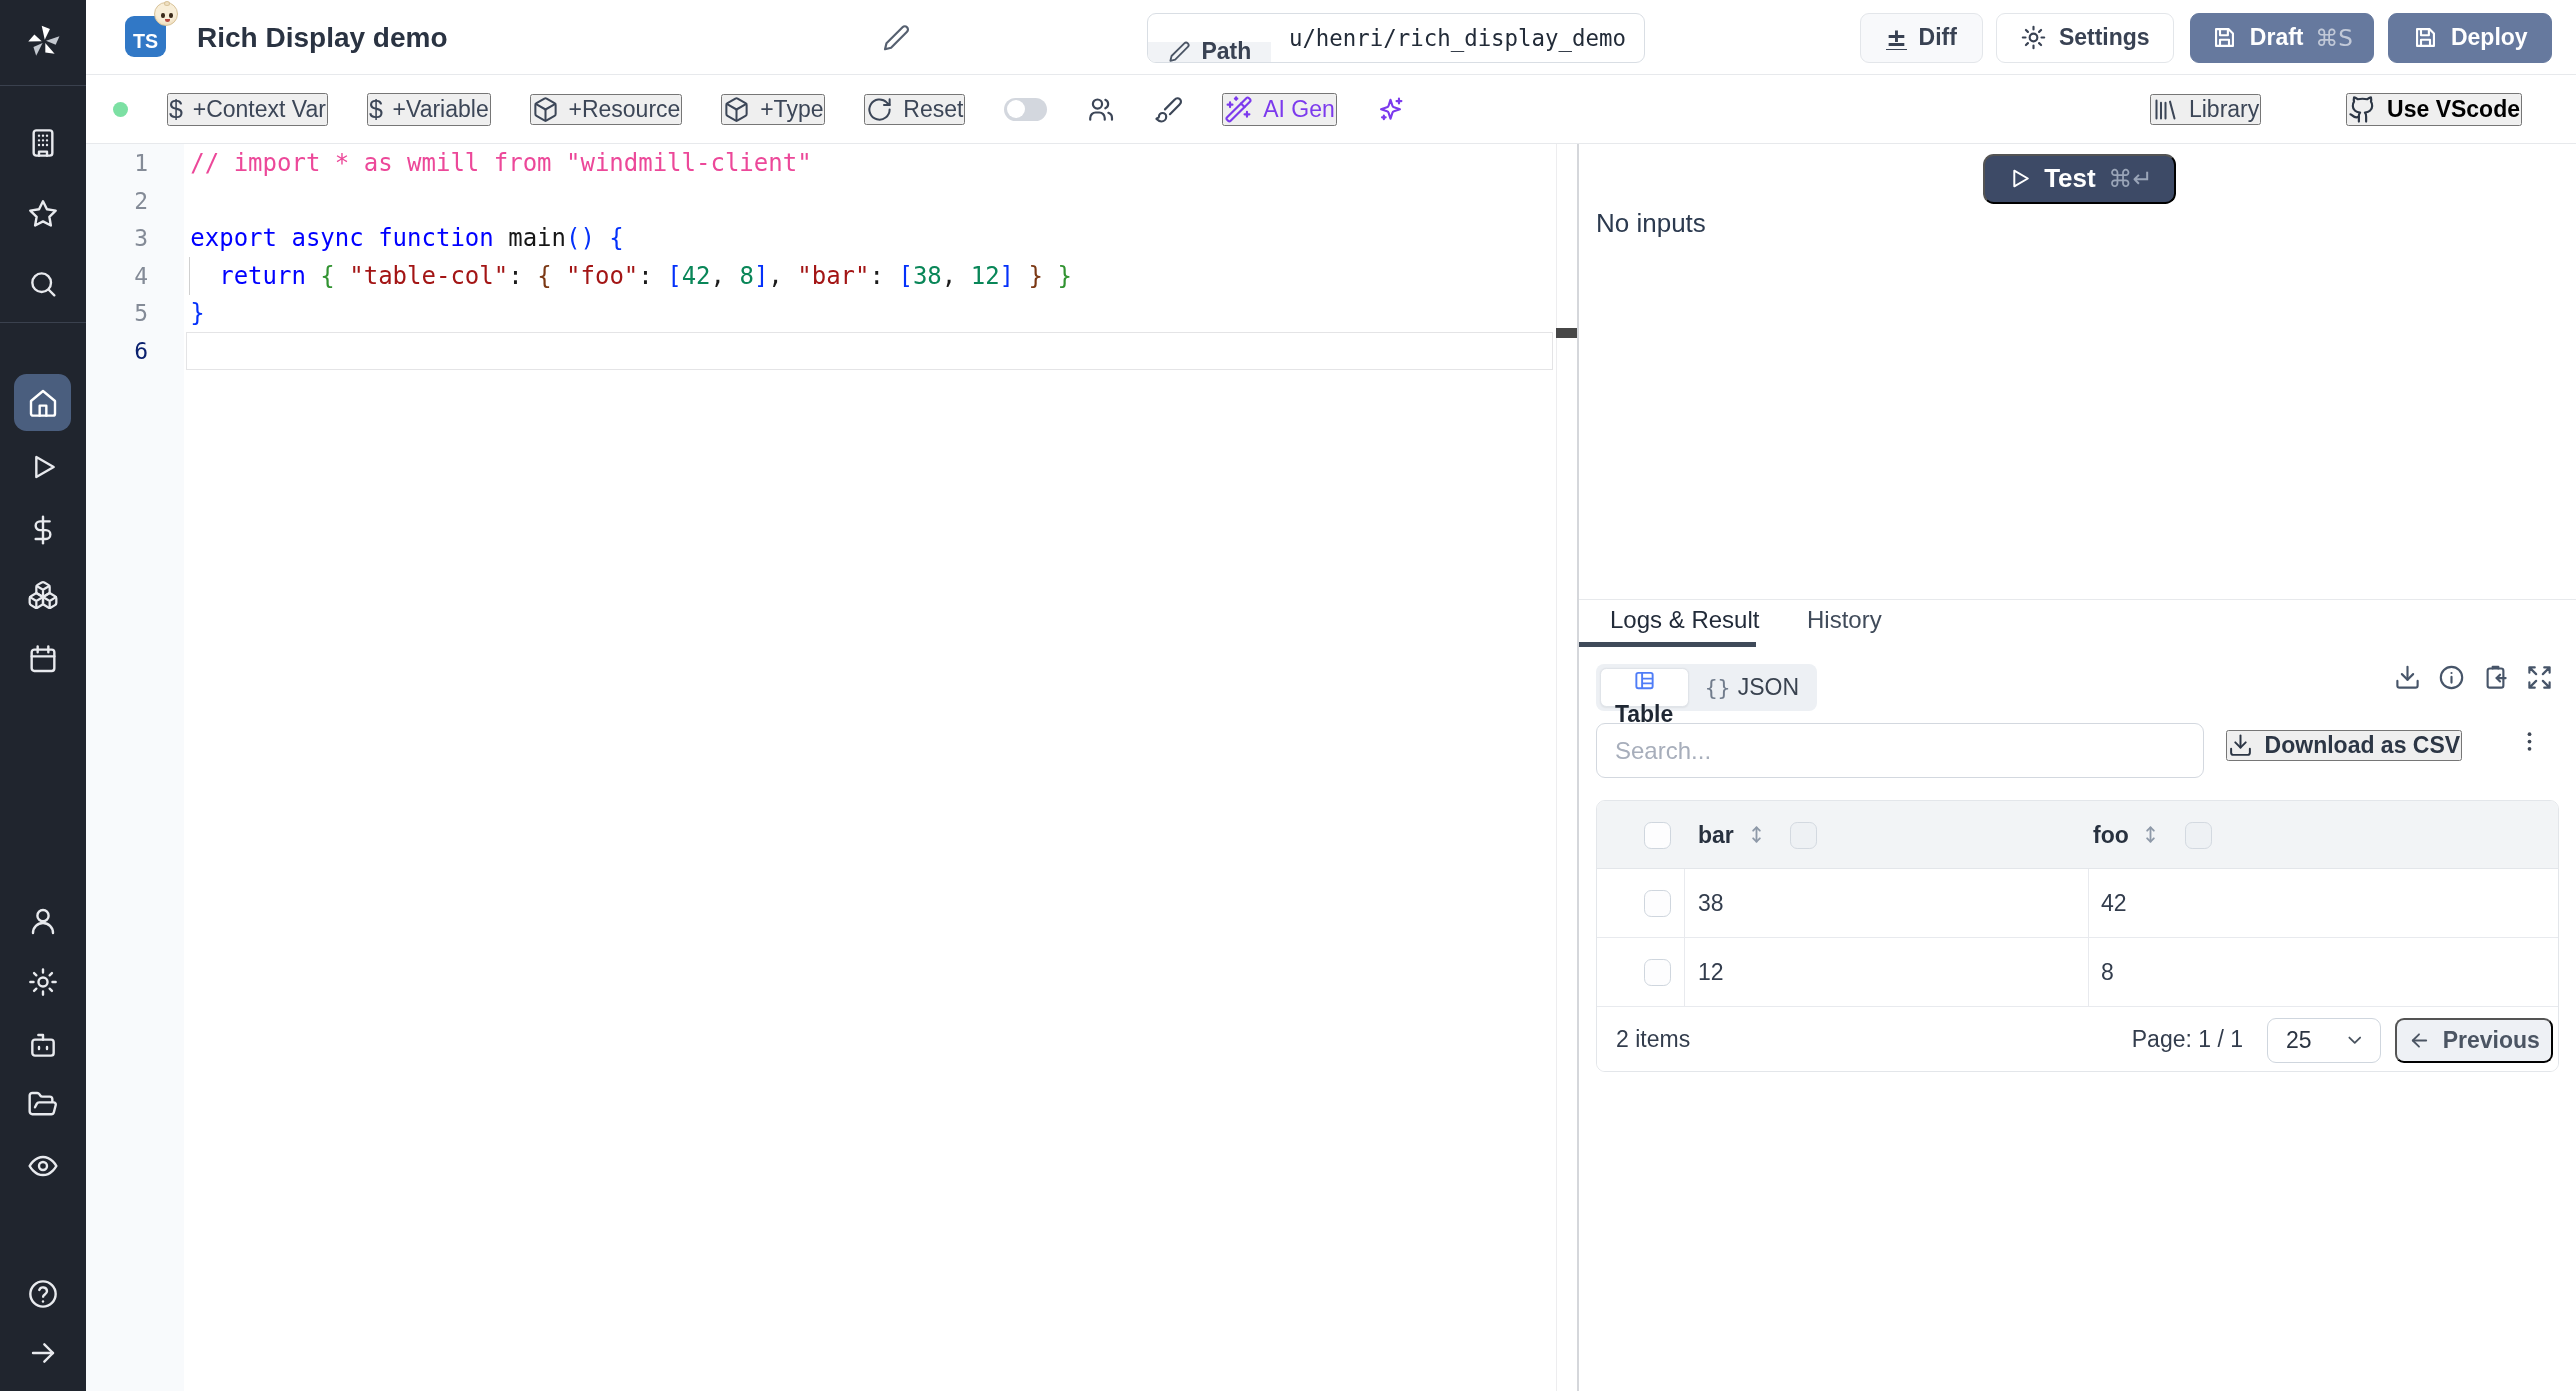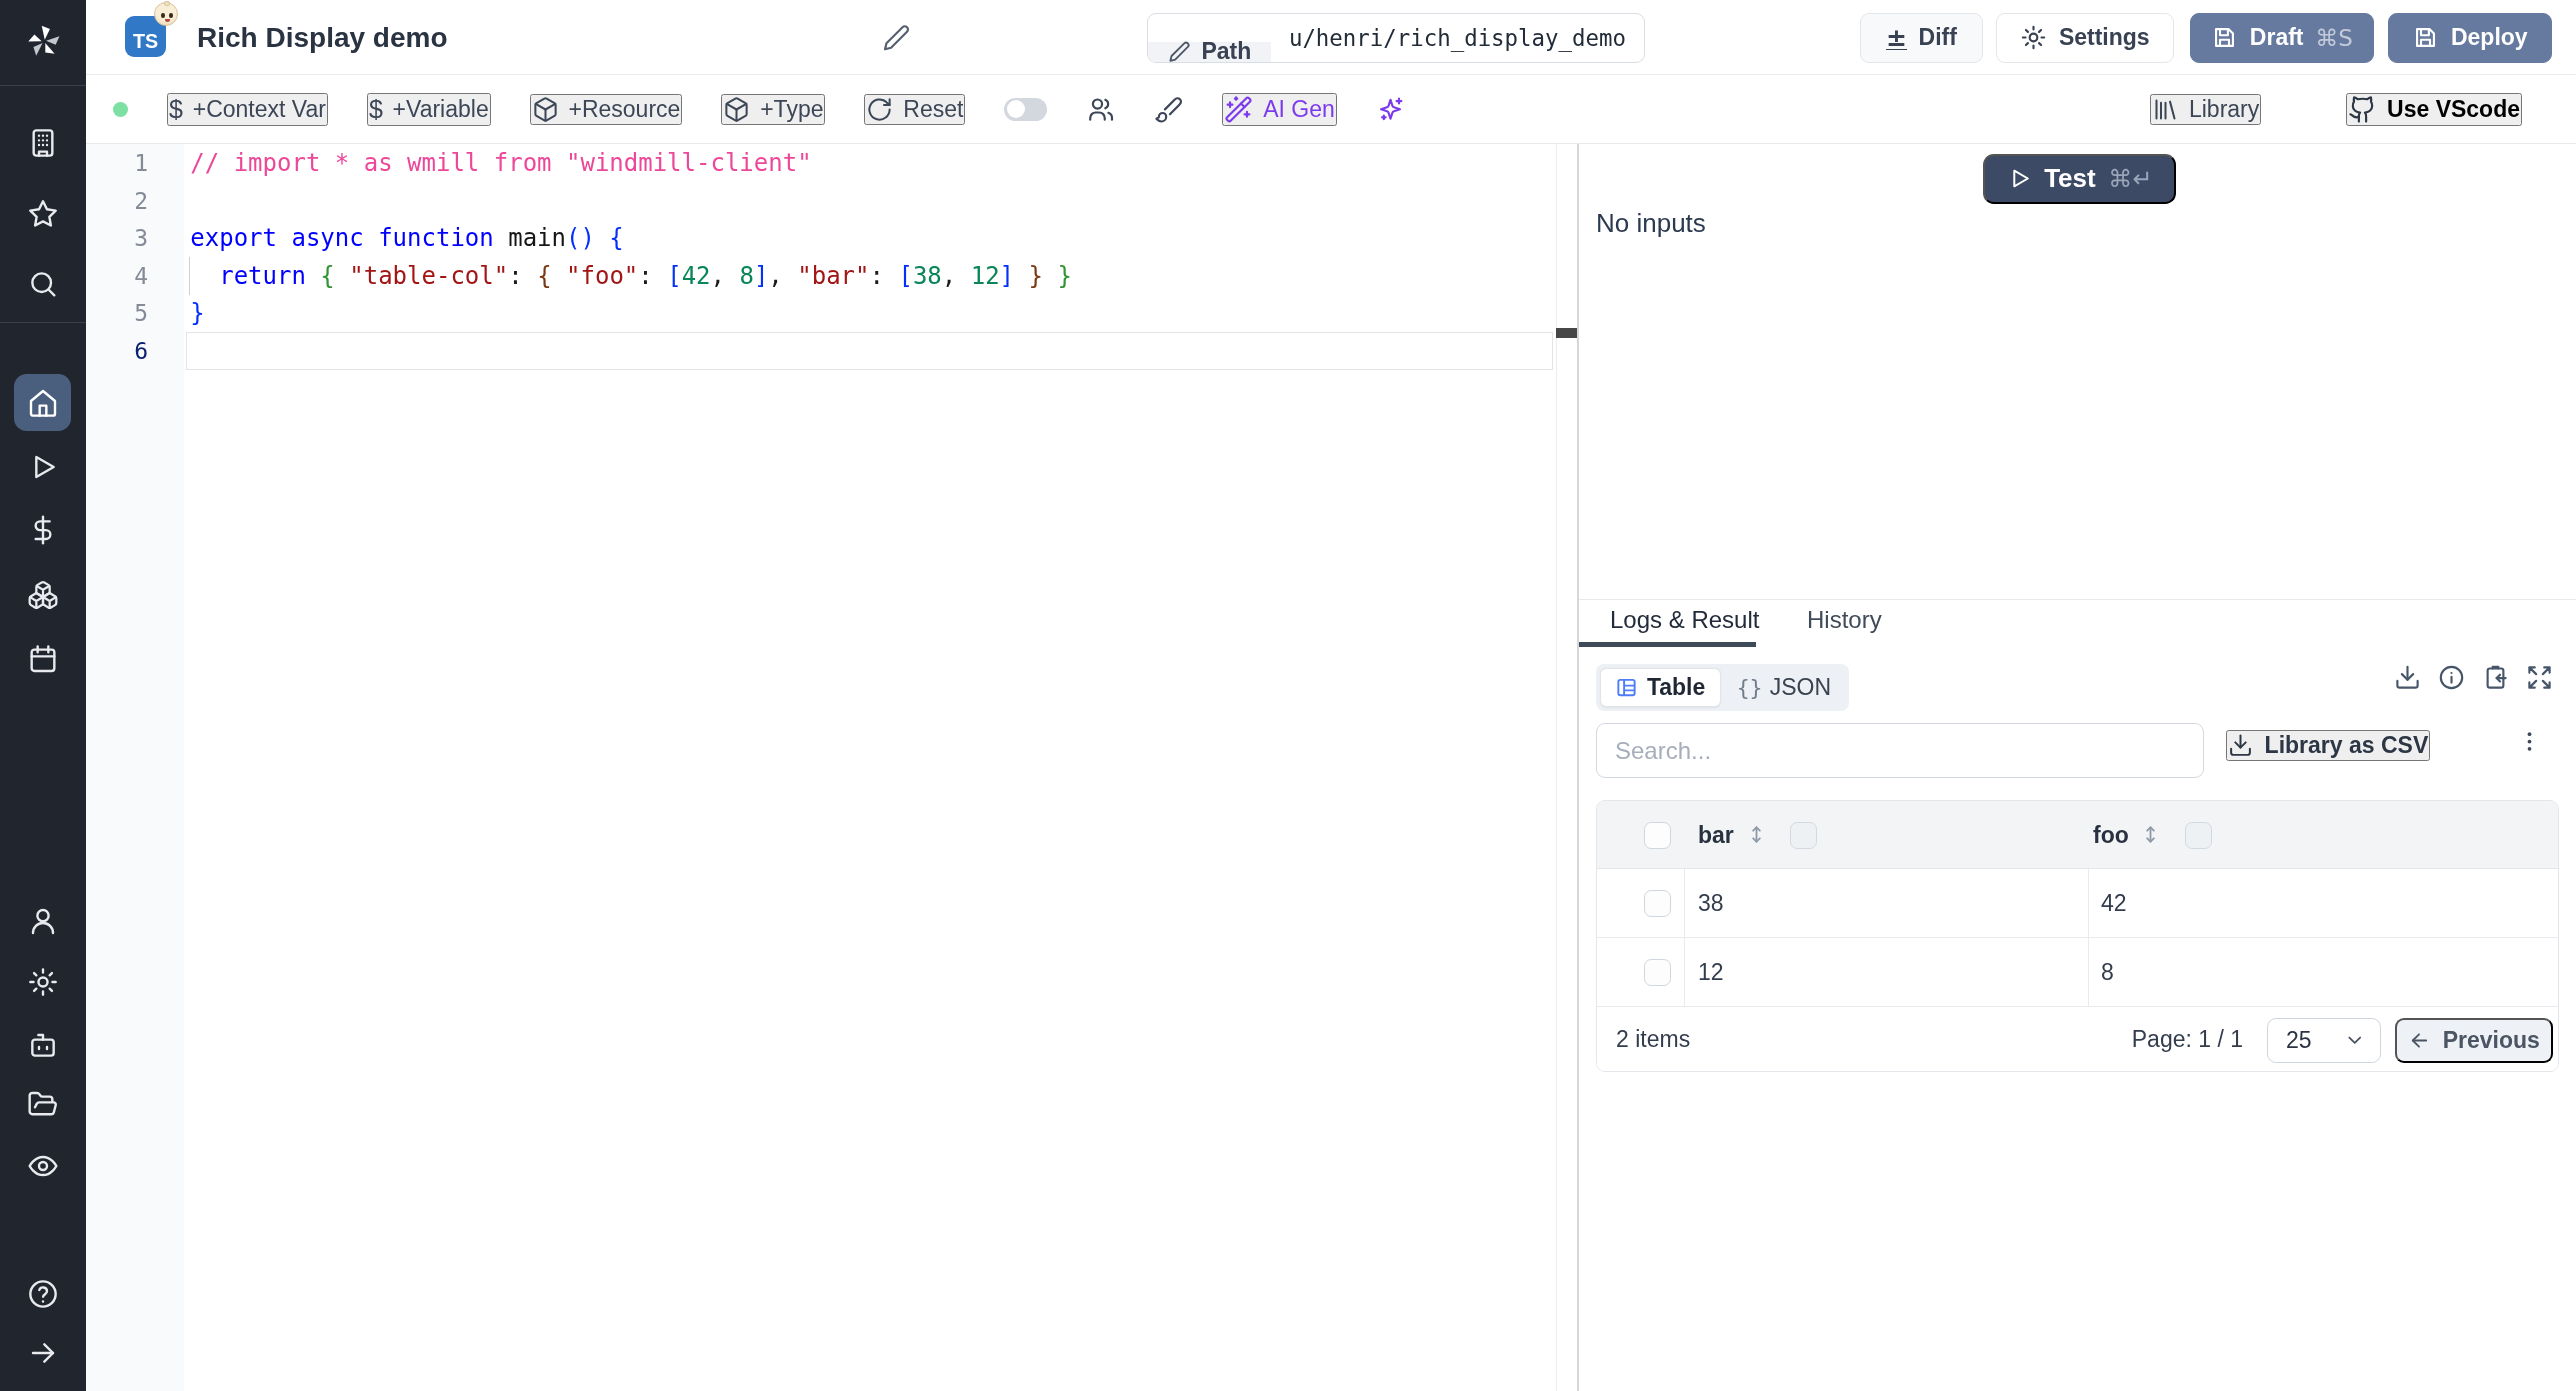--- a/index.html
+++ b/index.html
@@ -66,21 +66,21 @@
   .no-inputs { position:absolute; left:17px; top:64px; font-size:26px; color:#2c3a4f; }
   .test-btn { position:absolute; left:404px; top:9.8px; width:193px; height:50px; border-radius:10.7px; background:#3d4a66; color:#fff; display:flex; align-items:center; justify-content:center; gap:12.5px; }
   .test-btn .lbl { font-size:26px; font-weight:700; }
   .test-btn .shortcut { font-size:24px; color:#9aa5b8; }
   .r-divider { position:absolute; left:0; top:455px; width:997px; height:0.9px; background:#e7e9ec; }
   .tab { position:absolute; top:462px; font-size:24px; }
   .tab.active { left:31px; color:#222b39; font-weight:500; }
   .tab.idle { left:228px; color:#404b5a; }
   .tab-underline { position:absolute; left:0; top:498px; width:177px; height:5.4px; background:#3f4a59; }
   .seg { position:absolute; left:17px; top:520px; height:47px; background:#edf0f4; border-radius:8px; display:flex; align-items:center; padding:3.6px; gap:1.8px; }
-  .seg .pill { height:39px; background:#fff; border:0.9px solid #e0e4e9; border-radius:6.3px; box-shadow:0 0.9px 1.8px rgba(0,0,0,.06); display:flex; align-items:center; gap:9px; padding:0 14.3px; font-size:23px; font-weight:600; color:#1f2733; }
+  .seg .pill { height:39px; background:#fff; border:0.9px solid #e0e4e9; border-radius:6.3px; box-shadow:0 0.9px 1.8px rgba(0,0,0,.06); display:flex; align-items:center; gap:9px; padding:0 14.3px; font-size:23px; font-weight:600; color:#1f2733;flex-direction:column; }
   .seg .flat { display:flex; align-items:center; gap:7.2px; padding:0 14.3px; font-size:23px; color:#39424f; }
   .seg .braces { font-family:"DejaVu Sans Mono", monospace; font-size:21.5px; color:#717c8c; }
   .r-icons { position:absolute; left:815px; top:520px; display:flex; align-items:center; gap:17px; color:#475569; }
   .search-box { position:absolute; left:17px; top:579px; width:608px; height:55px; border:0.9px solid #d3d8df; border-radius:9px; font-size:24px; color:#1f2733; padding:0 18px; outline:none; font-family:"Liberation Sans", sans-serif; }
   .search-box::placeholder { color:#a7aebb; }
   .csv-btn { position:absolute; left:647px; top:586px; display:flex; align-items:center; gap:11.6px; font-size:23px; font-weight:600; color:#2c3645; }
   .kebab { position:absolute; left:938px; top:585px; color:#3f4856; }
 
   
   .rtable { position:absolute; left:17px; top:656px; width:963px; height:272px; border:0.9px solid #e3e6ea; border-radius:9px; overflow:hidden; background:#fff; }
@@ -501,21 +501,21 @@
     <input class="search-box" placeholder="Search..." style="">
 
     <button class="csv-btn">
       <span class="ico">
           <svg width="25" height="25" viewBox="0 0 24 24" fill="none" stroke="#2c3645" stroke-width="1.9" stroke-linecap="round" stroke-linejoin="round">
             <path d="M21 15v4a2 2 0 0 1-2 2H5a2 2 0 0 1-2-2v-4"></path>
             <path d="m7 9 5 5 5-5"></path>
             <path d="M12 14V2.5"></path>
           </svg>
         </span>
-      <span>Library as CSV</span>
+      <span>Download as CSV</span>
     </button>
     <span class="ico kebab">
         <svg width="25" height="25" viewBox="0 0 24 24" fill="currentColor">
           <circle cx="12" cy="5" r="1.8"></circle>
           <circle cx="12" cy="12" r="1.8"></circle>
           <circle cx="12" cy="19" r="1.8"></circle>
         </svg>
       </span>
 
     <div class="rtable">

